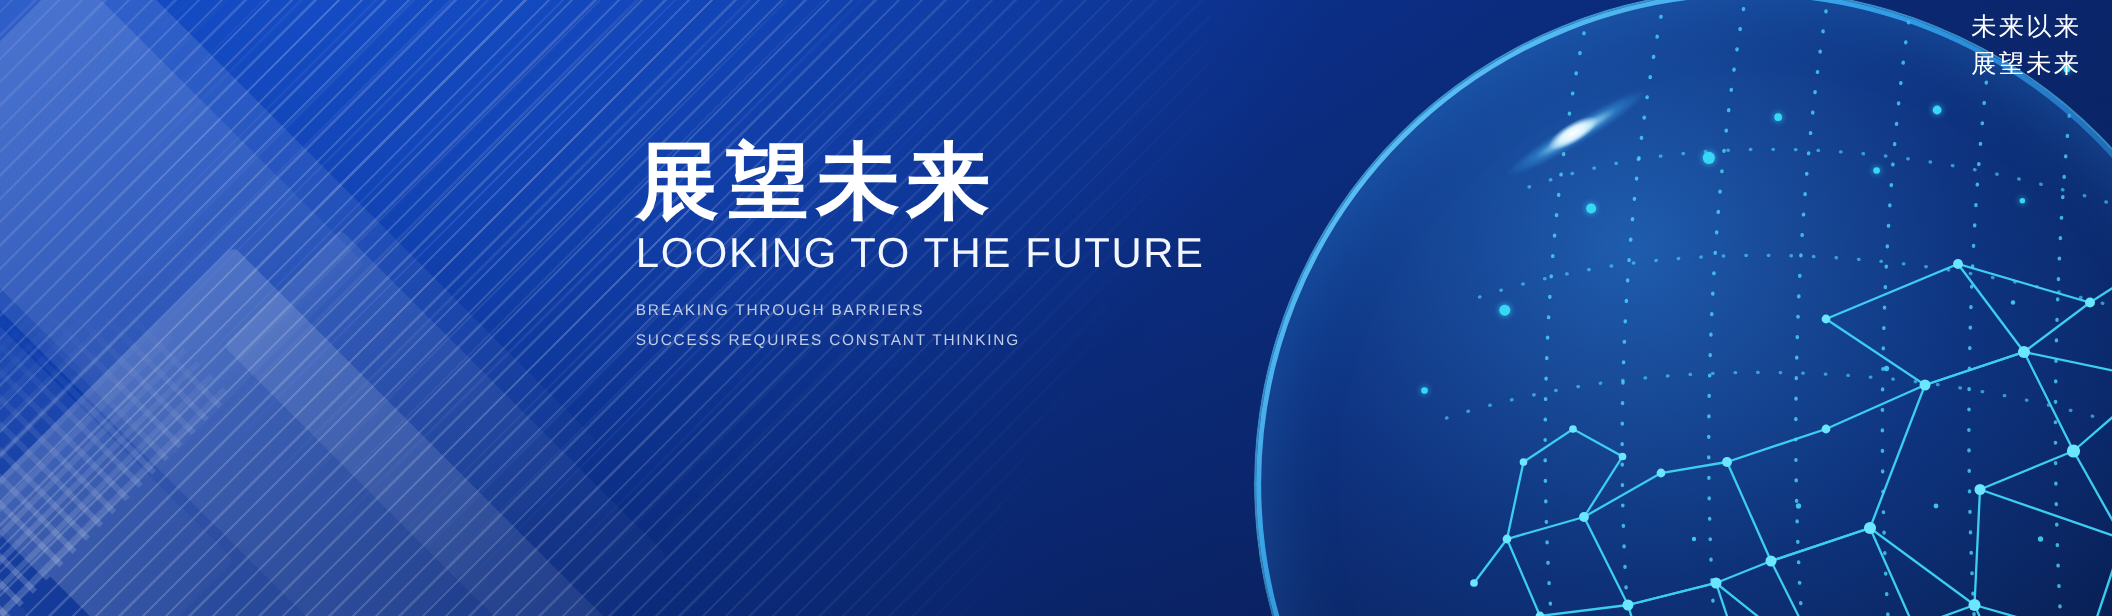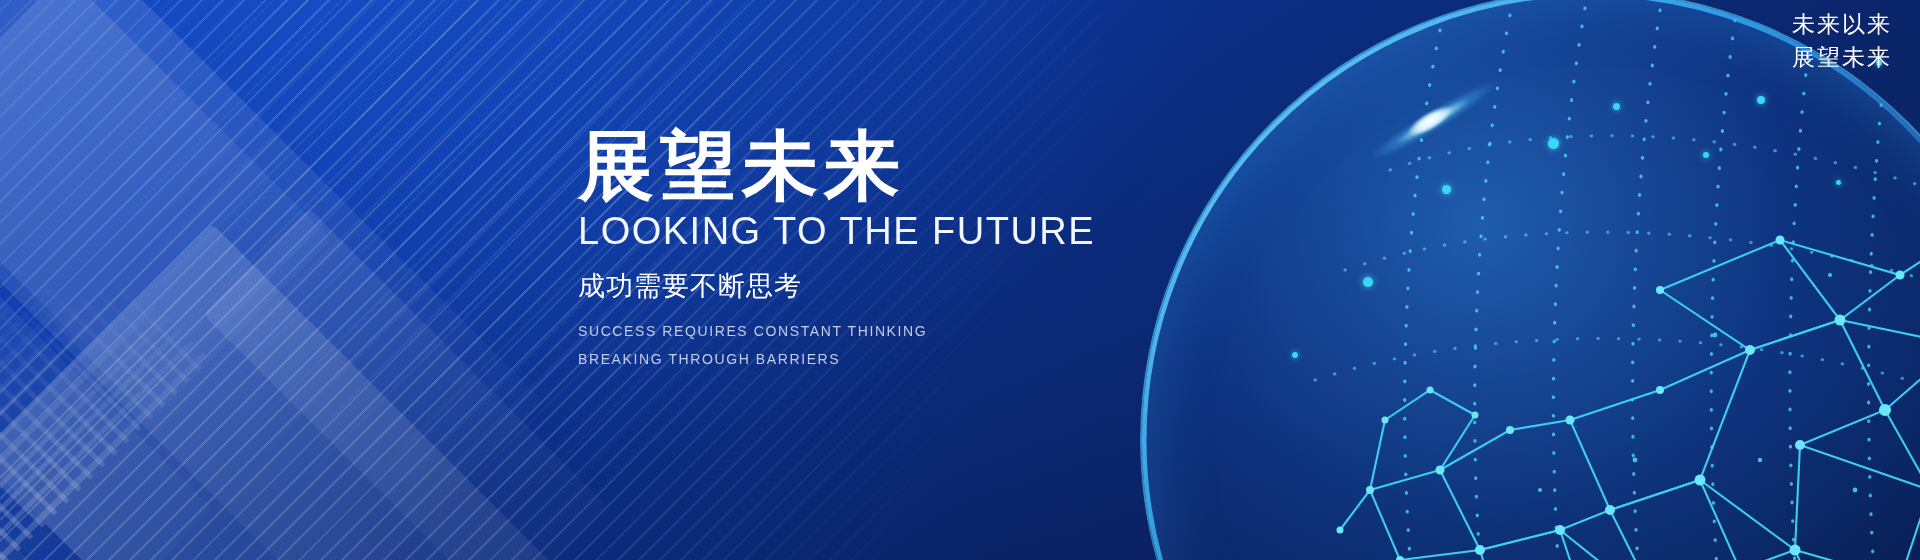--- a/index.html
+++ b/index.html
@@ -395,21 +395,20 @@
 
   <div class="corner-tag">
     <div class="corner-line">未来以来</div>
     <div class="corner-line">展望未来</div>
   </div>
 
   <div class="copy">
     <div class="headline">展望未来</div>
     <div class="subhead-en">LOOKING TO THE FUTURE</div>
     <div class="cn-block">
-      <div class="cn-line">成功需要不断思考</div>
     </div>
     <div>
+      <div class="en-small">BREAKING THROUGH BARRIERS</div>
       <div class="en-small">SUCCESS REQUIRES CONSTANT THINKING</div>
-      <div class="en-small">BREAKING THROUGH BARRIERS</div>
     </div>
   </div>
 
 </div>
 
 </body></html>

